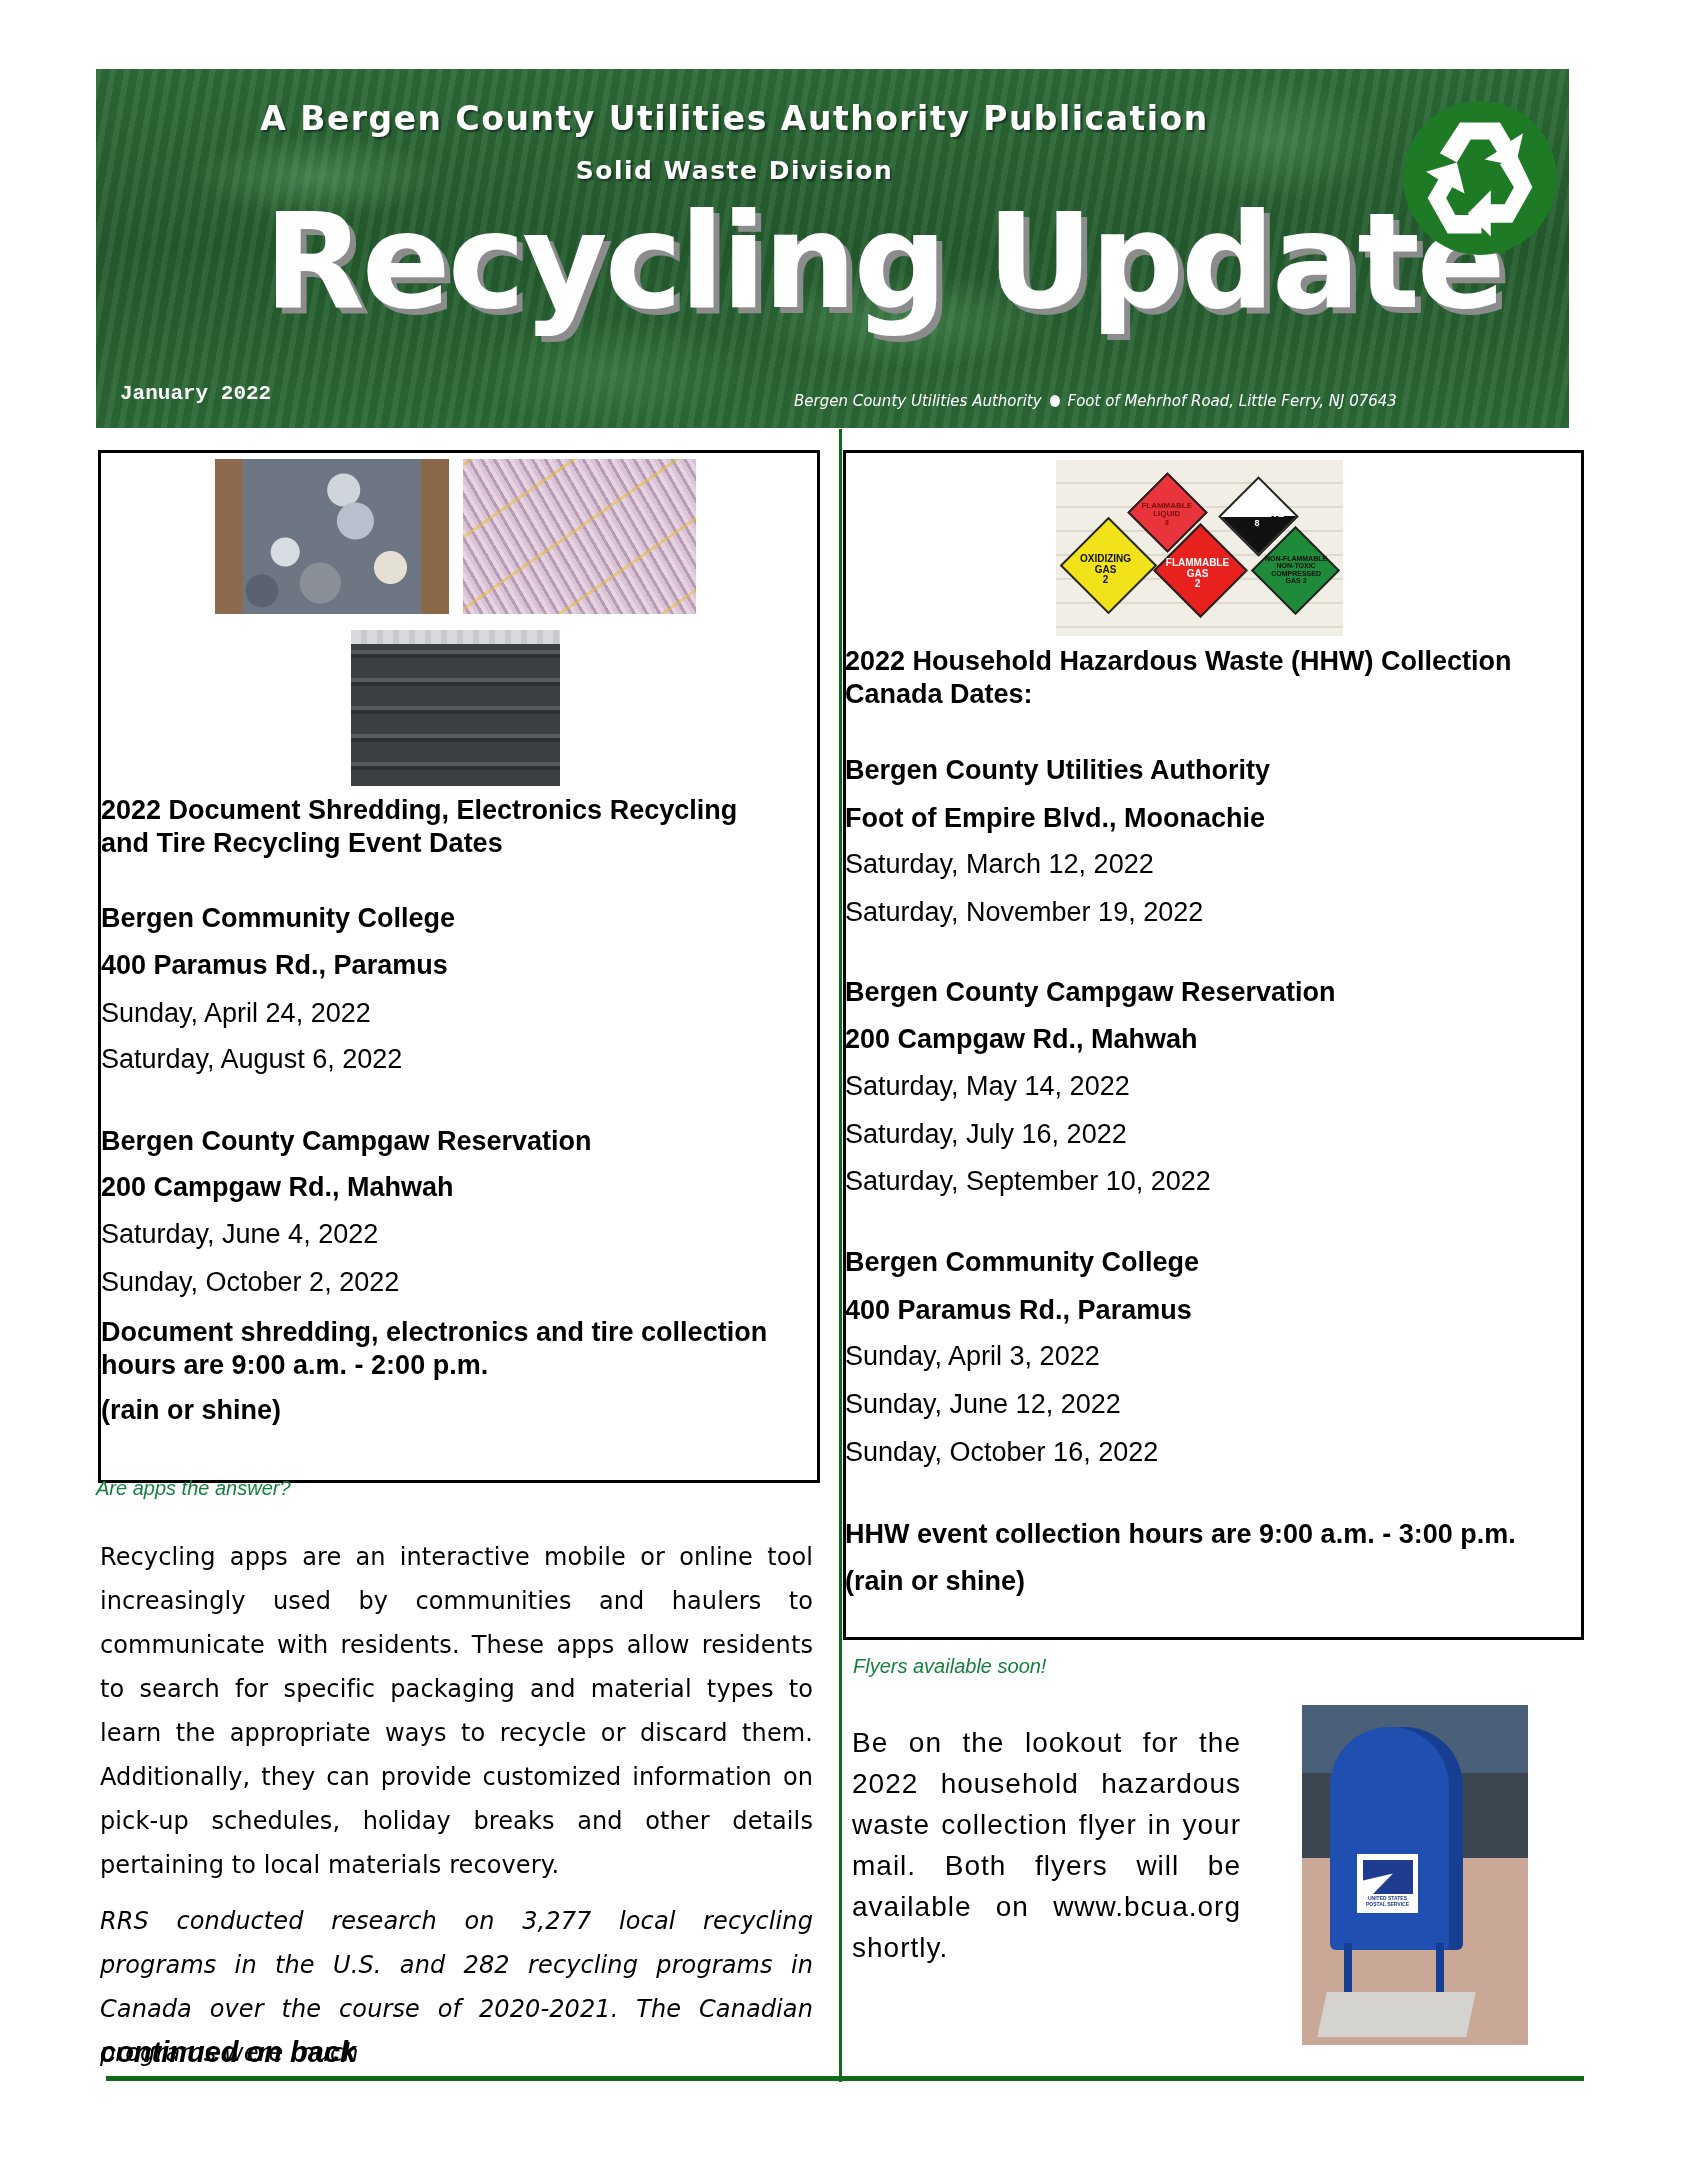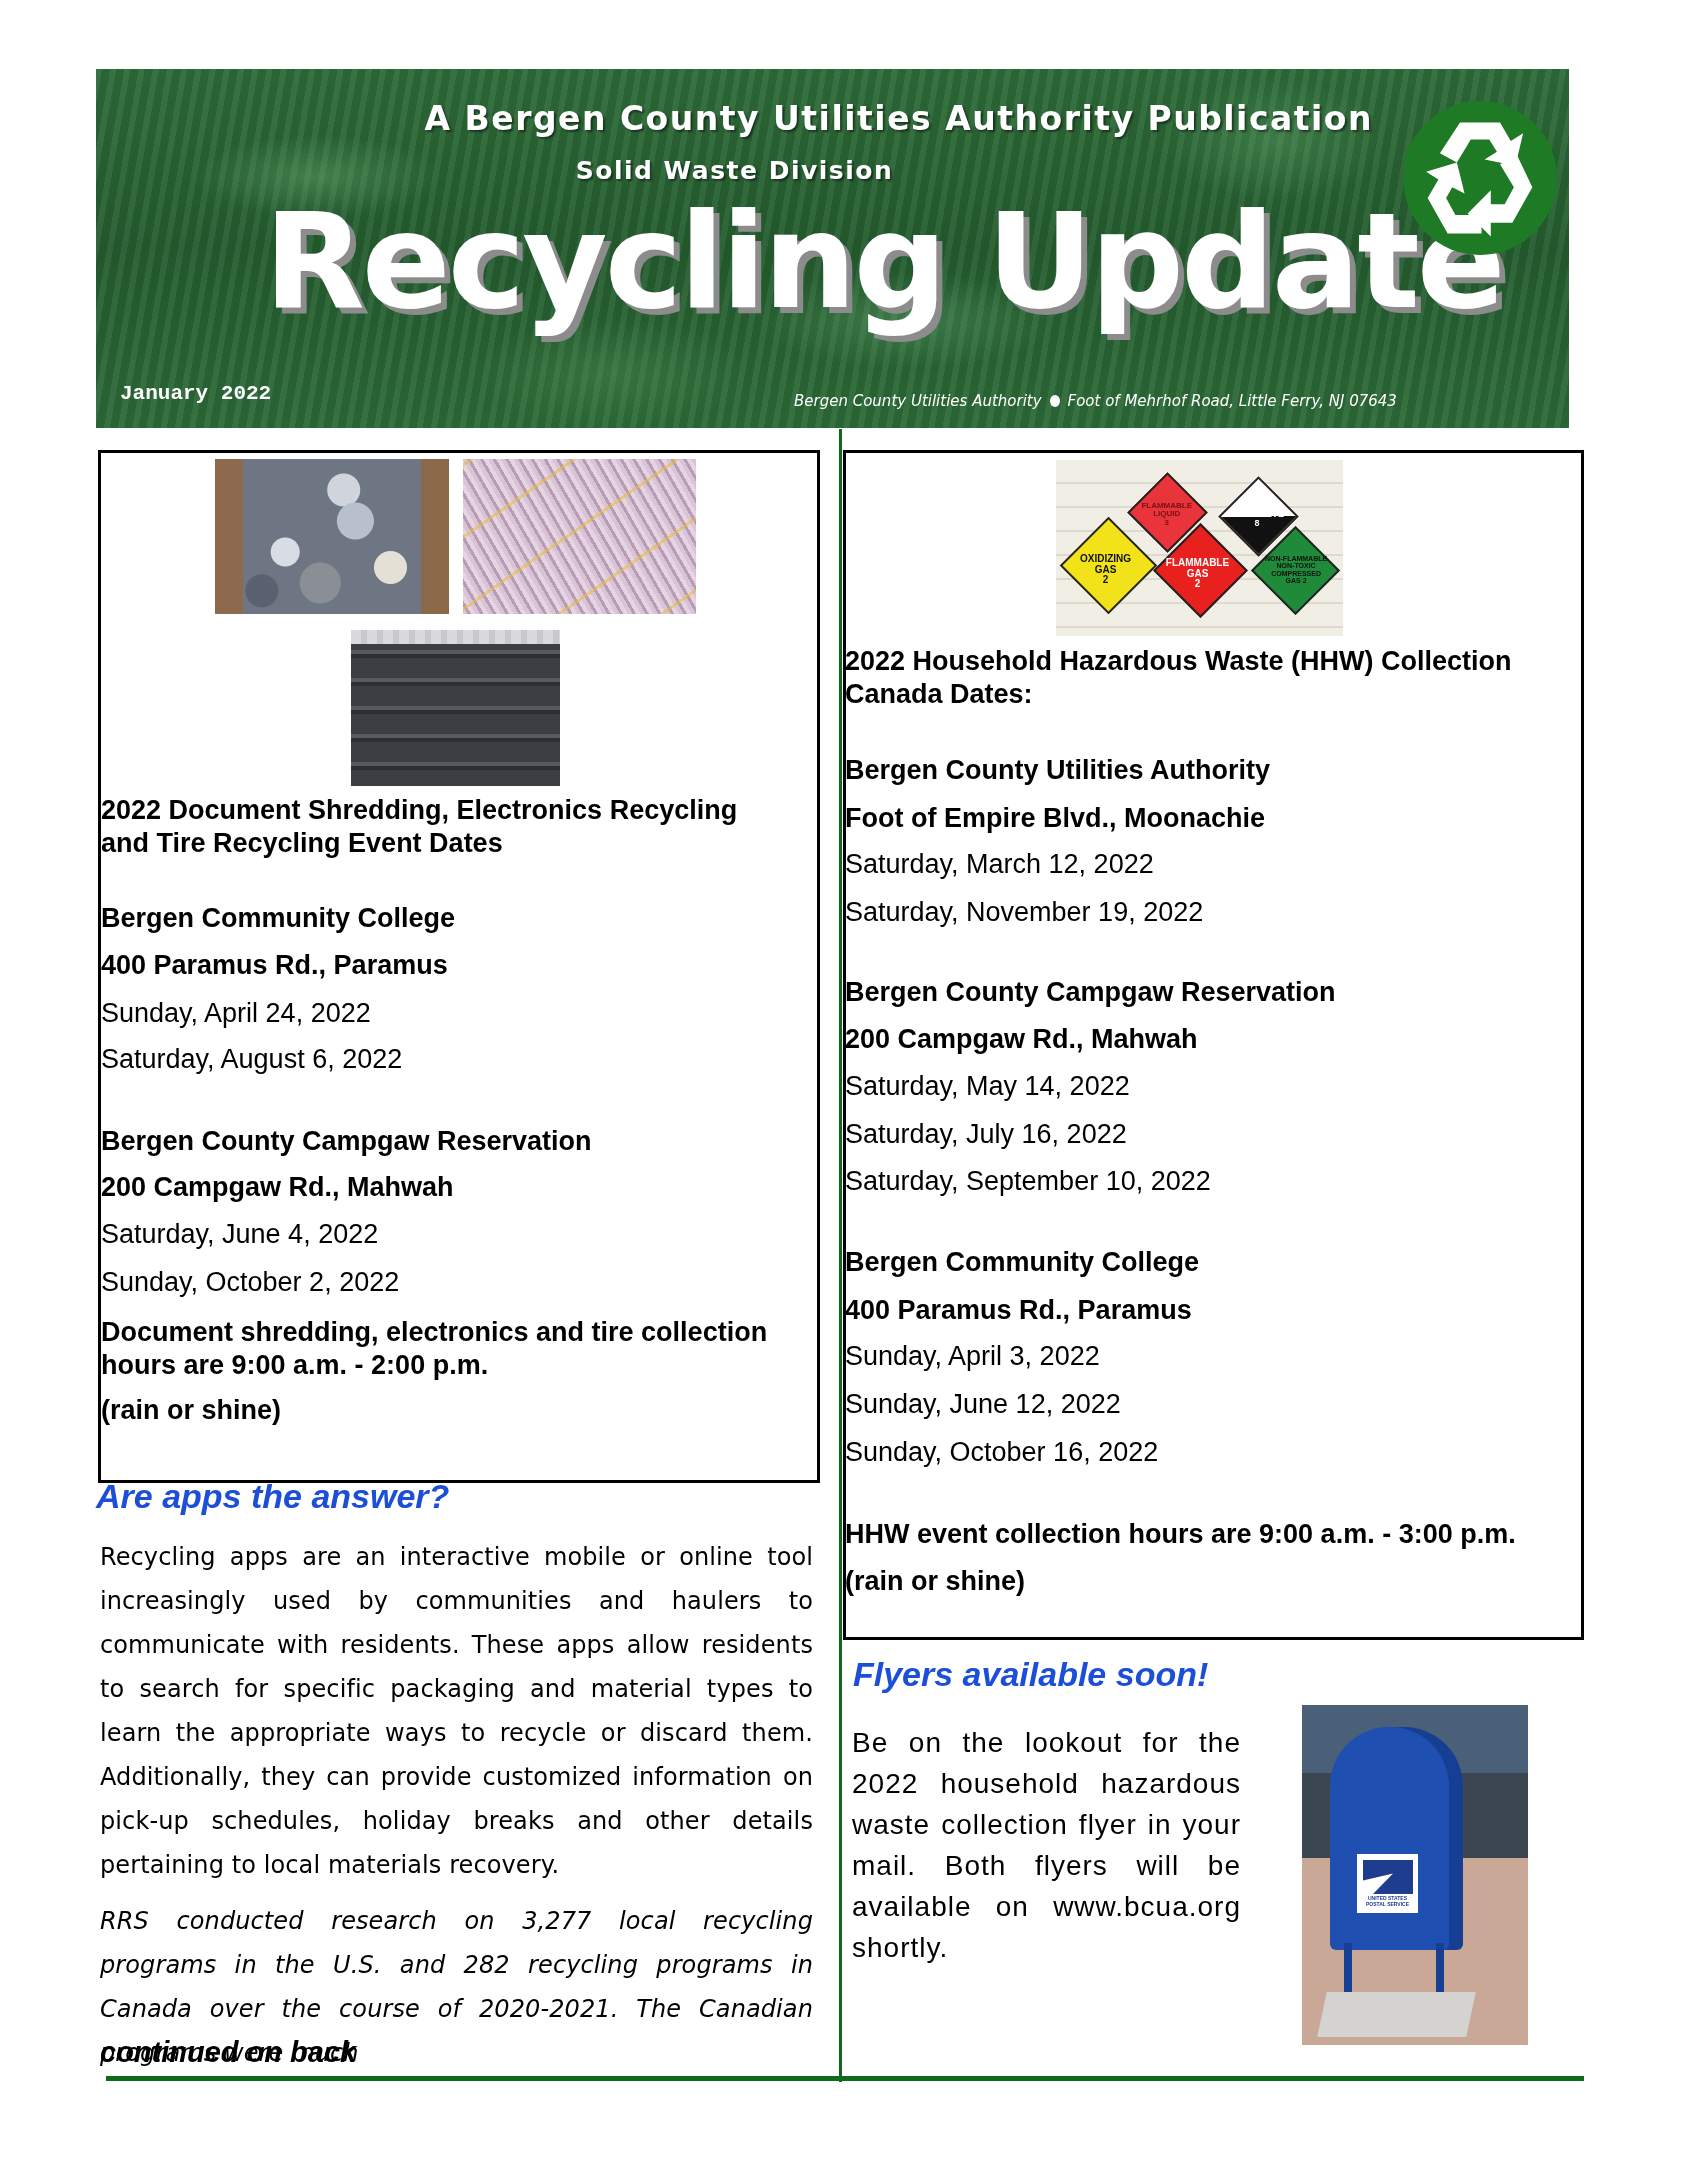--- a/index.html
+++ b/index.html
@@ -10,21 +10,21 @@
   
   .banner { left:96px; top:69px; width:1473px; height:359px;
     background:
       radial-gradient(ellipse 178px 59px at 15% 30%, rgba(120,190,130,.35), transparent 70%),
       radial-gradient(ellipse 218px 69px at 55% 70%, rgba(120,190,130,.30), transparent 70%),
       radial-gradient(ellipse 158px 89px at 80% 20%, rgba(120,190,130,.28), transparent 70%),
       radial-gradient(ellipse 198px 79px at 35% 85%, rgba(90,160,100,.30), transparent 70%),
       repeating-linear-gradient(100deg, rgba(255,255,255,.05) 0 6px, rgba(0,0,0,.06) 6px 14px),
       linear-gradient(180deg, #2d6b38 0%, #245c2f 50%, #2c6a37 100%);
     overflow:hidden; }
-  .banner .pub { left:0; width:1277px; top:30px; text-align:right;
+  .banner .pub { left:0; width:1277px; top:30px; text-align:center;
     font-family:"DejaVu Sans", sans-serif; font-weight:bold; font-size:33px; letter-spacing:1.5px;
     color:#fff; text-shadow:2px 2px 2px rgba(0,0,0,.45); }
   .banner .div { left:0; width:1277px; top:87px; text-align:center;
     font-family:"DejaVu Sans", sans-serif; font-weight:bold; font-size:25px; letter-spacing:1.5px;
     color:#fff; text-shadow:2px 2px 2px rgba(0,0,0,.45); }
   .banner .title { left:168px; top:127px; width:1287px;
     font-family:"DejaVu Sans", sans-serif; font-weight:bold; font-size:131px; letter-spacing:-3px;
     color:#fff; line-height:1;
     text-shadow:6px 6px 0 #8c8c8c; }
   .banner .date { left:24px; top:313px; font-family:Liberation Mono, monospace; font-weight:bold;
@@ -84,21 +84,21 @@
     font-size:5px; font-weight:bold; color:#1f3d8f; line-height:1.1; text-align:center; }
   .mb-leg { position:absolute; width:8px; background:#163f93; top:238px; height:69px; }
   .mb-base { position:absolute; left:20px; top:287px; width:149px; height:45px; background:#d5d3cf;
     transform:skewX(-12deg); }
 
   
   .ctr { text-align:left; }
   .h-bold { font-weight:bold; font-size:27px; line-height:33px; }
   .loc-b { font-weight:bold; font-size:27px; }
   .date-line { font-size:27px; font-weight:normal; }
-  .green-h { font-weight:bold; font-style:italic; color:#1d4ed8; font-size:34px; }
+  .green-h { font-weight:normal; font-style:italic; color:#15803d; font-size:20px; }
   .body-p { font-family:"DejaVu Sans", sans-serif; font-size:24px; line-height:44px; text-align:justify;
     text-align-last:left; letter-spacing:0.1px; }
   .flyer-p { font-size:28px; line-height:41px; text-align:justify; letter-spacing:1px; }
   .cont { font-weight:bold; font-style:italic; font-size:29px; }
 </style>
 </head>
 <body>
 
 <div class="abs banner">
   <div class="abs pub">A Bergen County Utilities Authority Publication</div>

